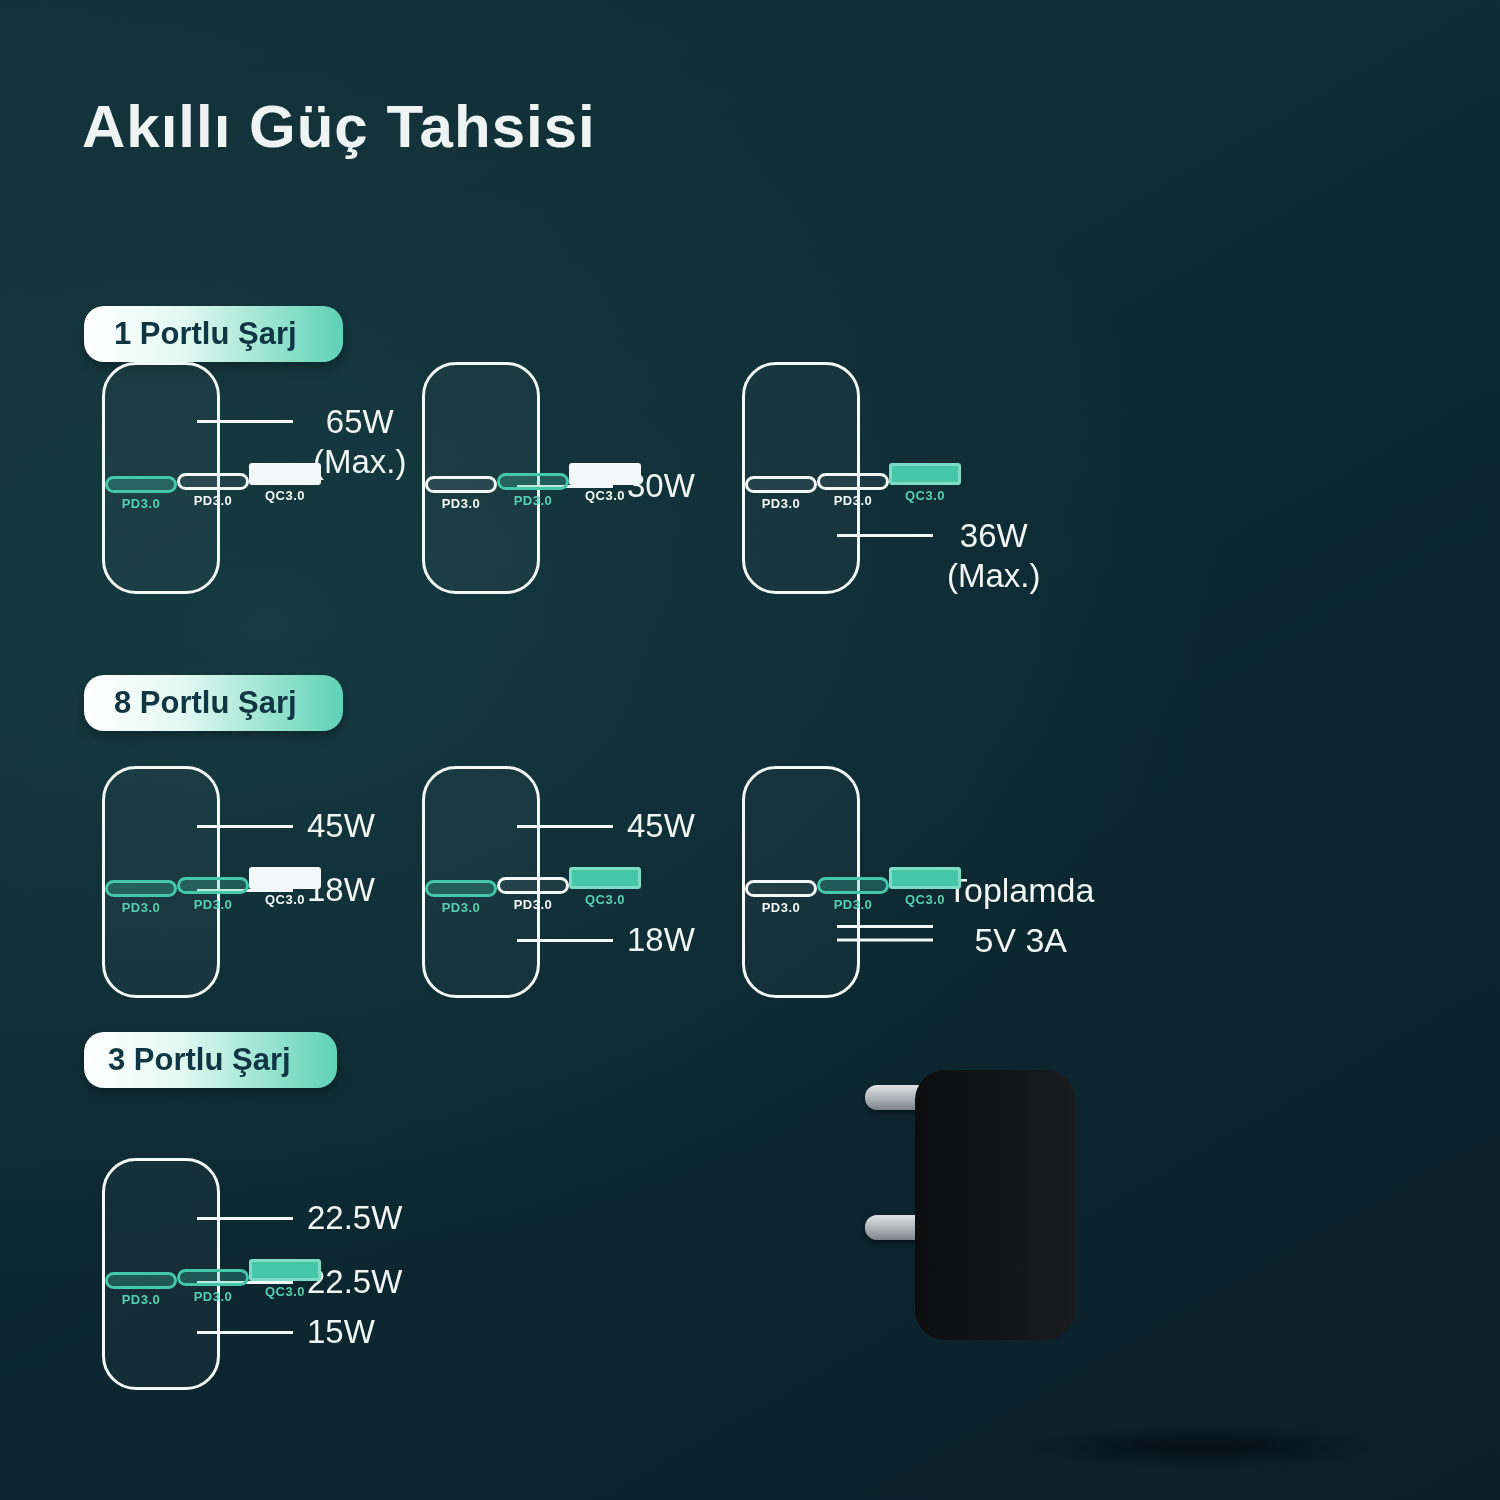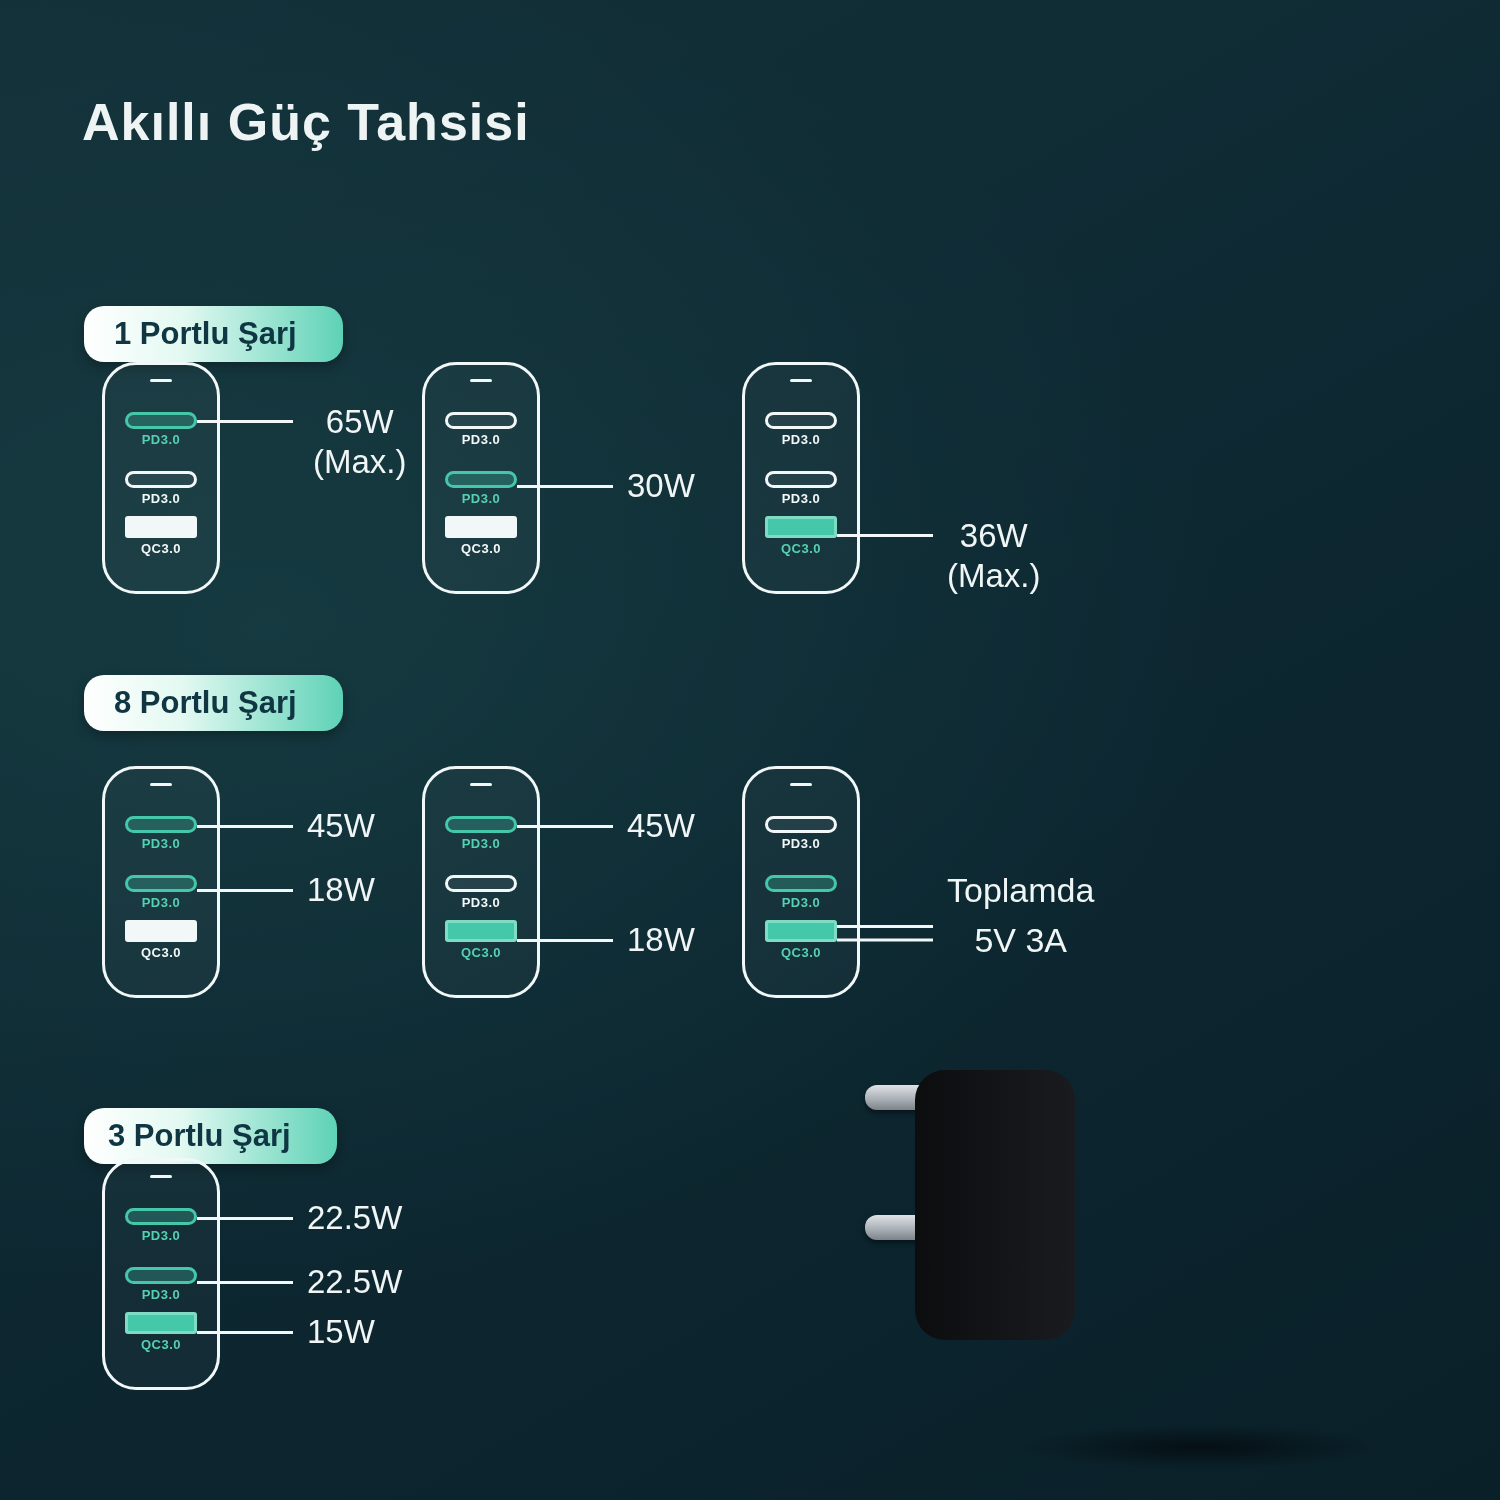--- a/index.html
+++ b/index.html
@@ -8,21 +8,21 @@
     position: relative;
     overflow: hidden;
     font-family: "Liberation Sans", sans-serif;
     background:
       radial-gradient(ellipse at 18% 42%, rgba(36, 92, 92, 0.30), rgba(0,0,0,0) 55%),
       linear-gradient(150deg, #133139 0%, #0d2731 55%, #0a2029 100%);
   }
 
   .page-title {
     position: absolute; left: 82px; top: 92px;
-    font-size: 52px; font-weight: bold; letter-spacing: 1px;
+    font-size: 60px; font-weight: bold; letter-spacing: 1px;
     color: #eef4f4;
   }
 
   
   .badge {
     position: absolute; left: 84px;
     height: 56px; line-height: 56px;
     padding: 0 46px 0 30px;
     border-radius: 20px;
     font-size: 31px; font-weight: bold;
@@ -33,21 +33,21 @@
 
   
   .charger-row { position: absolute; left: 102px; display: flex; }
   .charger-wrap { position: relative; width: 320px; height: 245px; }
 
   .charger-body {
     position: absolute; left: 0; top: 0;
     width: 118px; height: 232px;
     border: 3px solid #f2f7f7; border-radius: 34px;
     background: rgba(255,255,255,0.03);
-    display: flex; flex-direction: column; align-items: center;
+    display: flex; flex-direction: row; align-items: center;
   }
   .vent { width: 22px; height: 3px; border-radius: 2px; background: #f2f7f7; margin-top: 14px; }
 
   .port { display: flex; flex-direction: column; align-items: center; }
   .port .shape { width: 72px; }
   .port.usbc .shape { height: 17px; border: 3px solid; border-radius: 9px; }
   .port.usba .shape { height: 22px; border: 3px solid; border-radius: 3px; }
   .port-label { margin-top: 3px; font-size: 13px; font-weight: bold; letter-spacing: 0.5px; }
 
   .port.usbc.active .shape  { border-color: var(--accent, #45c7a9); background: rgba(69,199,169,0.28); }
@@ -272,21 +272,21 @@
             <div class="shape"></div>
             <div class="port-label">PD3.0</div>
           </div>
           <div class="port usba active" style="margin-top: 10px;">
             <div class="shape"></div>
             <div class="port-label">QC3.0</div>
           </div>
         </div>
       </div>
     </div>
-    <div class="badge" style="top: 1108px; padding-left: 24px;">3 Portlu Şarj</div>
+    <div class="badge" style="top: 1032px; padding-left: 24px;">3 Portlu Şarj</div>
     <div class="charger-row" style="top: 1158px;">
       <div class="charger-wrap">
         <div class="ann" style="top: 60px;">
           <div class="ann-line"></div>
           <div class="ann-text">22.5W</div>
         </div>
         <div class="ann" style="top: 124px;">
           <div class="ann-line"></div>
           <div class="ann-text">22.5W</div>
         </div>

